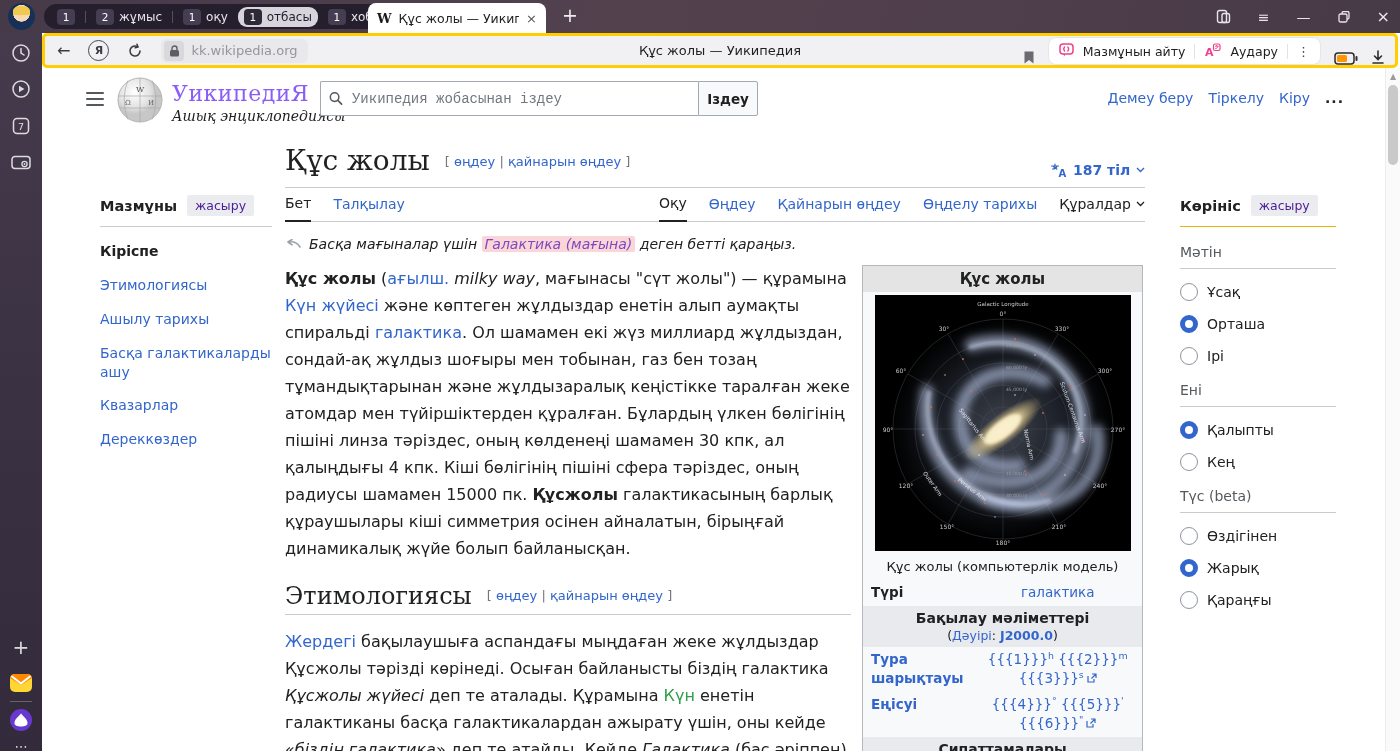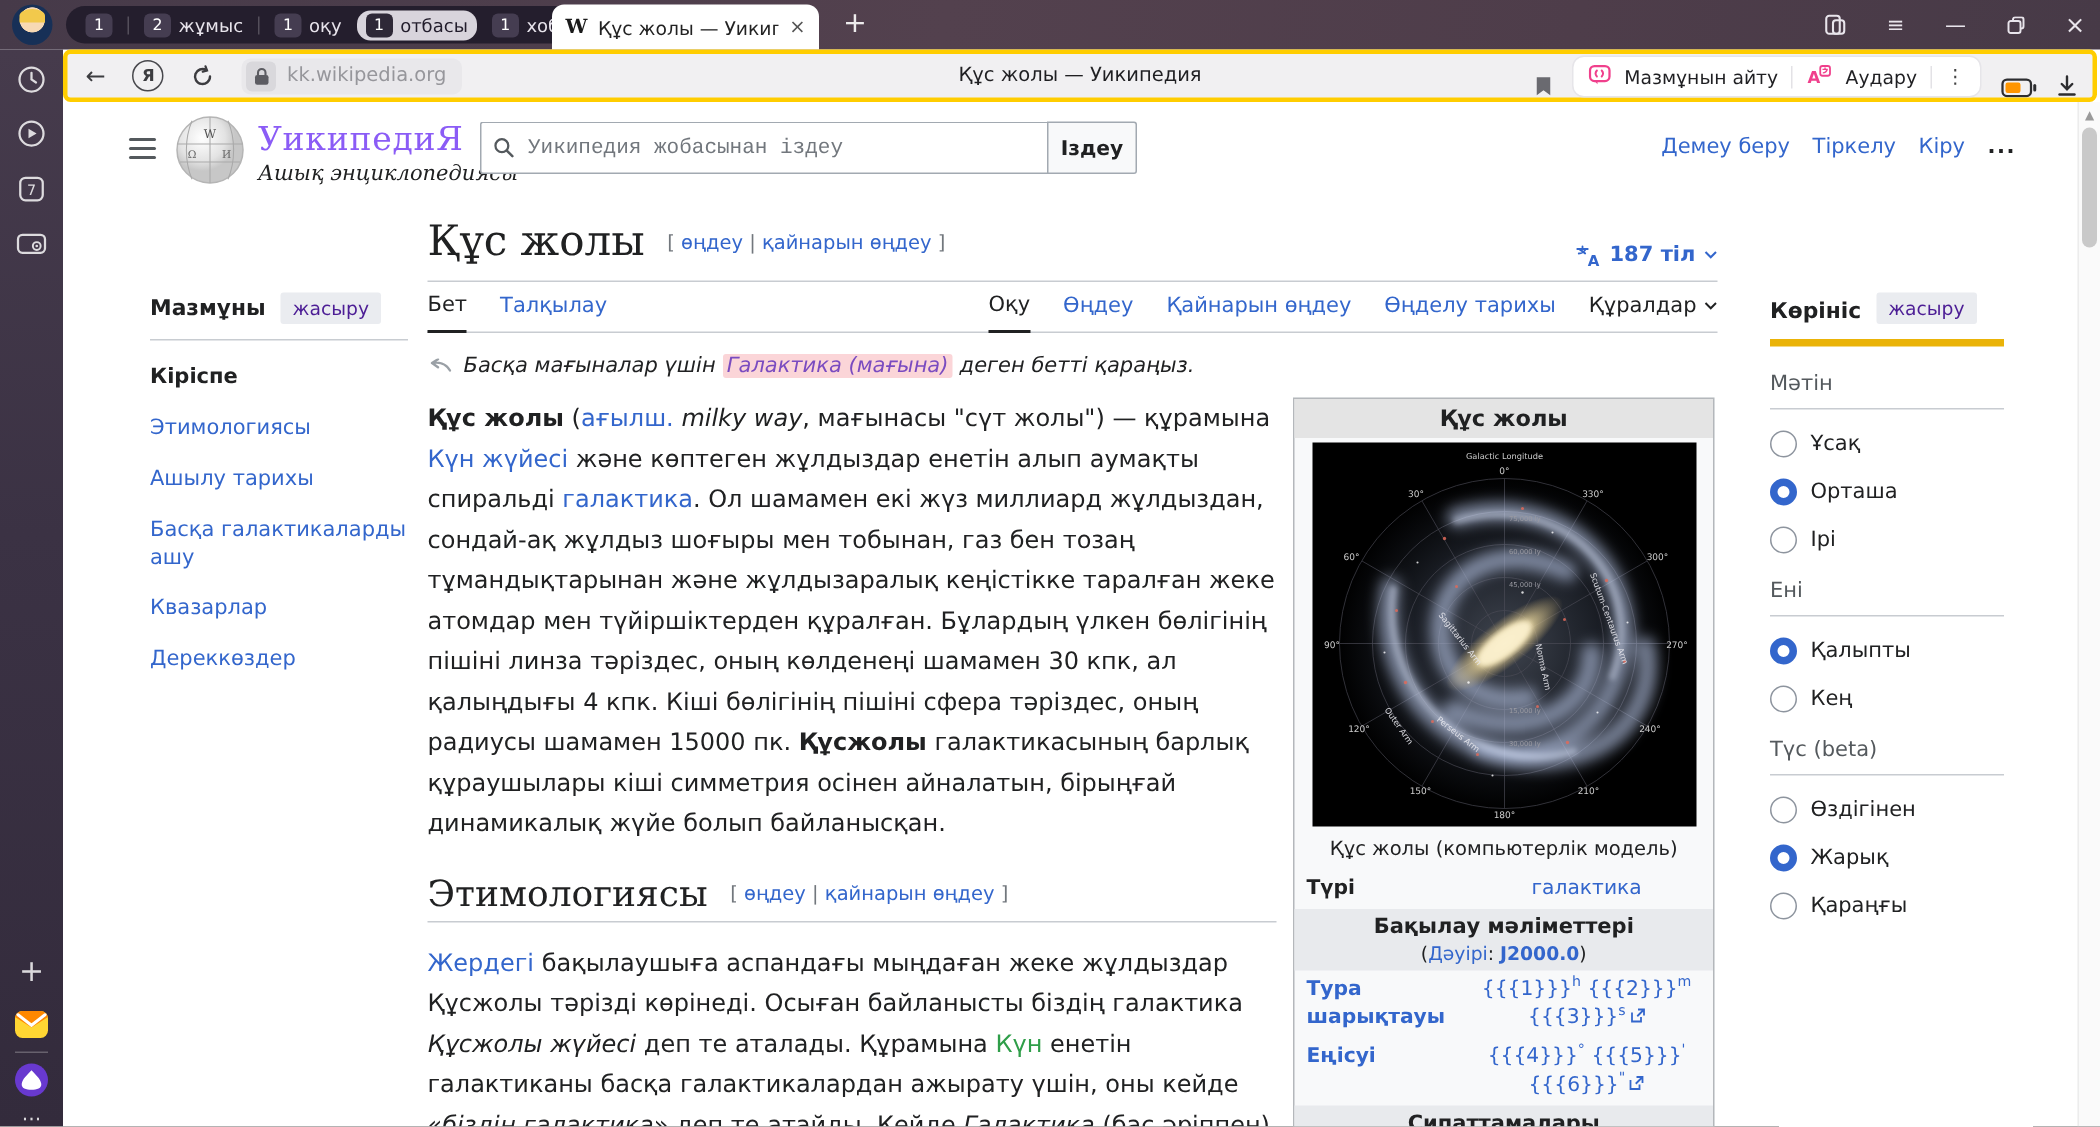--- a/index.html
+++ b/index.html
@@ -93,21 +93,21 @@
   .ptab.plain{color:#202122;display:flex;align-items:center;gap:5px;}
   
   .toc{position:absolute;left:58px;top:127px;width:172px;font-size:14px;}
   .tochead{display:flex;align-items:center;gap:10px;border-bottom:1px solid #c8ccd1;padding-bottom:10px;}
   .tochead .tt{font-weight:bold;font-size:14.5px;}
   .hidebtn{background:#eaecf0;border-radius:2px;padding:3px 8px;font-size:12.5px;color:#4c1d95;cursor:pointer;}
   .tocitem{margin-top:15px;cursor:pointer;line-height:1.35;}
   .tocitem.first{color:#202122;font-weight:bold;}
   
   .appearance{position:absolute;left:1138px;top:127px;width:156px;font-size:14px;}
-  .apphead{display:flex;align-items:flex-end;gap:10px;border-bottom:5px solid #eab308;padding-bottom:10px;}
+  .apphead{display:flex;align-items:center;gap:10px;border-bottom:1px solid #eab308;padding-bottom:10px;}
   .apphead .tt{font-weight:bold;font-size:14.5px;}
   .appsec{color:#54595d;border-bottom:1px solid #c8ccd1;padding-bottom:8px;margin-top:17px;}
   .radiorow{display:flex;align-items:center;gap:9px;margin-top:14px;cursor:pointer;}
   .radio{width:18px;height:18px;border-radius:50%;border:1px solid #8d949e;background:#fff;box-sizing:border-box;flex:none;}
   .radio.on{border:5.5px solid #36c;}
   .radiorow .rl{color:#202122;}
   
   .artcol{position:absolute;left:243px;top:168px;width:566px;}
   .hatnote{font-size:14px;color:#202122;display:flex;gap:8px;align-items:center;}
   .para{font-size:16px;line-height:27px;color:#202122;margin-top:13px;}

